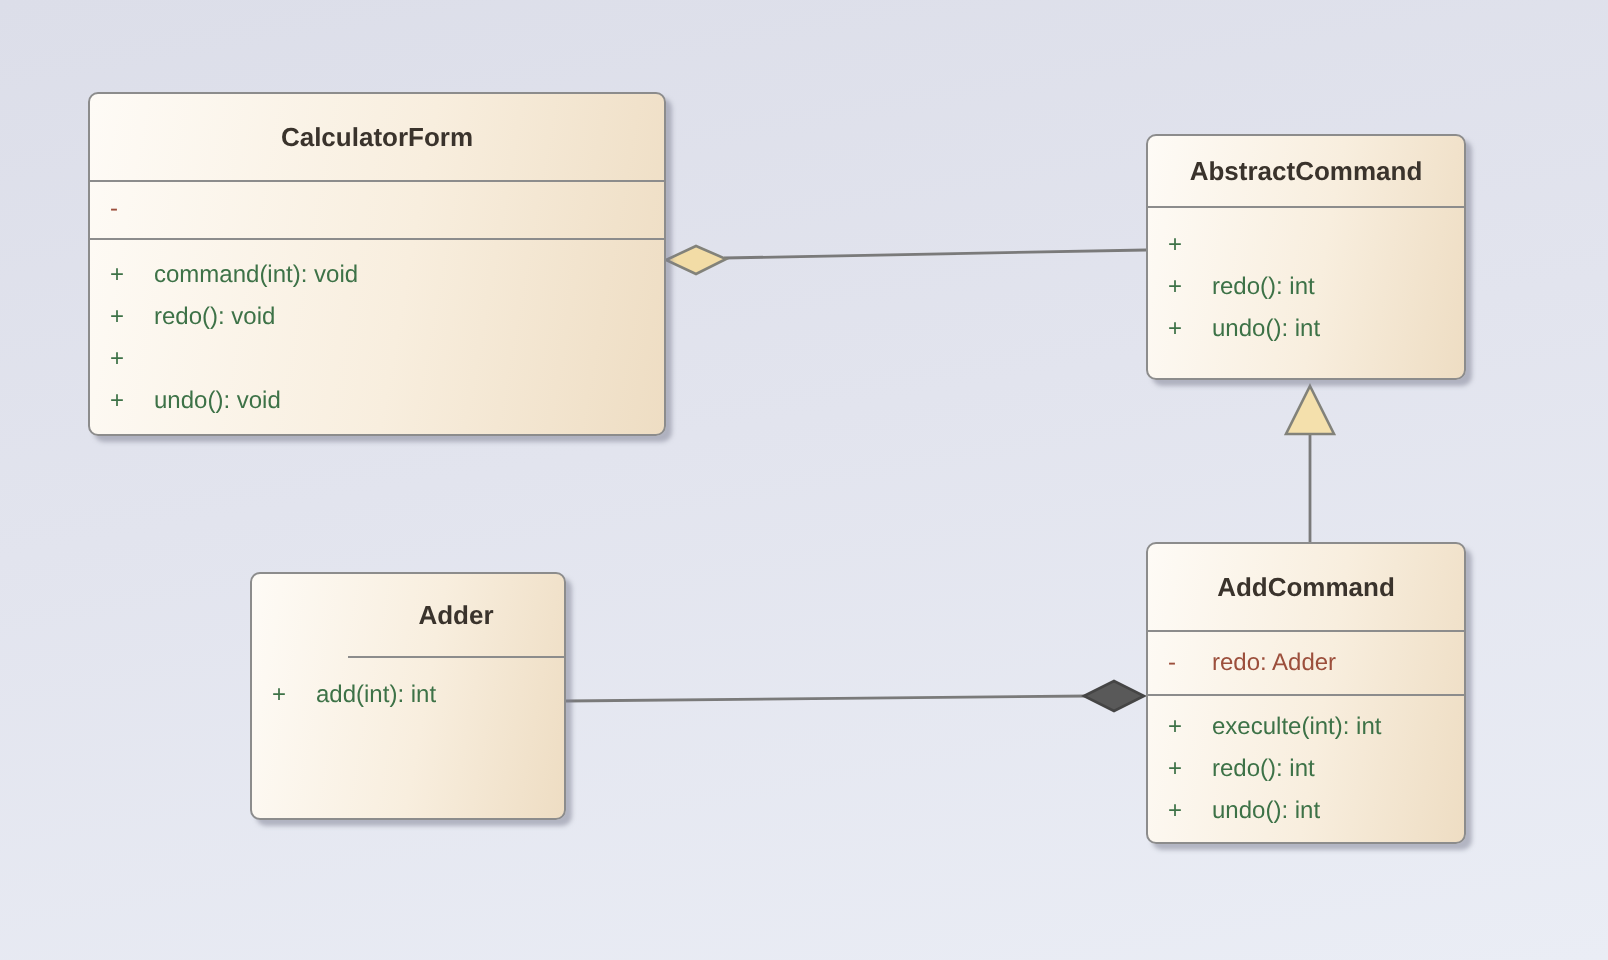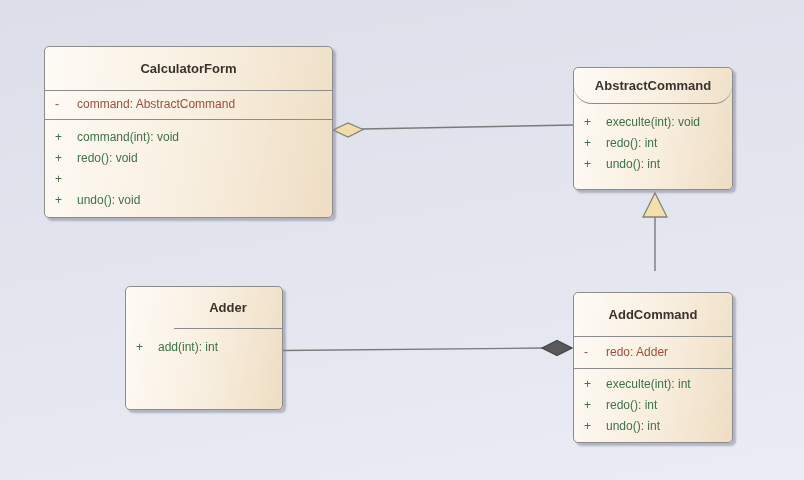--- a/index.html
+++ b/index.html
@@ -64,21 +64,20 @@
       <line class="conn-line" x1="283" y1="350.5" x2="544" y2="348"></line>
       <polygon class="comp-diamond" points="542,348 557,340.5 572,348 557,355.5"></polygon>
     </g>
   </svg>
 
   <div class="uml-class" style="left:44px;top:46px;width:289px;height:172px;">
     <div class="cls-title" style="height:44px;">CalculatorForm</div>
     <div class="cls-attrs" style="height:29px;padding-top:3px;box-sizing:border-box;">
       <div class="member attr">
         <span class="vis">-</span>
-        <span>command: AbstractCommand</span>
       </div>
     </div>
     <div class="cls-meths" style="padding-top:7px;">
       <div class="member meth">
         <span class="vis">+</span>
         <span>command(int): void</span>
       </div>
       <div class="member meth">
         <span class="vis">+</span>
         <span>redo(): void</span>
@@ -87,25 +86,24 @@
         <span class="vis">+</span>
       </div>
       <div class="member meth">
         <span class="vis">+</span>
         <span>undo(): void</span>
       </div>
     </div>
   </div>
 
   <div class="uml-class" style="left:573px;top:67px;width:160px;height:123px;">
-    <div class="cls-title" style="height:36px;border-radius:18px;">AbstractCommand</div>
+    <div class="cls-title" style="height:36px;">AbstractCommand</div>
     <div class="cls-meths" style="padding-top:8px;">
       <div class="member meth">
         <span class="vis">+</span>
-        <span>execulte(int): void</span>
       </div>
       <div class="member meth">
         <span class="vis">+</span>
         <span>redo(): int</span>
       </div>
       <div class="member meth">
         <span class="vis">+</span>
         <span>undo(): int</span>
       </div>
     </div>
@@ -114,21 +112,21 @@
   <div class="uml-class" style="left:125px;top:286px;width:158px;height:124px;">
     <div class="cls-title" style="height:42px;margin-left:48px;">Adder</div>
     <div class="cls-meths" style="padding-top:8px;">
       <div class="member meth">
         <span class="vis">+</span>
         <span>add(int): int</span>
       </div>
     </div>
   </div>
 
-  <div class="uml-class" style="left:573px;top:271px;width:160px;height:151px;margin-top:21px;">
+  <div class="uml-class" style="left:573px;top:271px;width:160px;height:151px;">
     <div class="cls-title" style="height:44px;">AddCommand</div>
     <div class="cls-attrs" style="height:32px;padding-top:5px;box-sizing:border-box;">
       <div class="member attr">
         <span class="vis">-</span>
         <span>redo: Adder</span>
       </div>
     </div>
     <div class="cls-meths" style="padding-top:5px;">
       <div class="member meth">
         <span class="vis">+</span>

